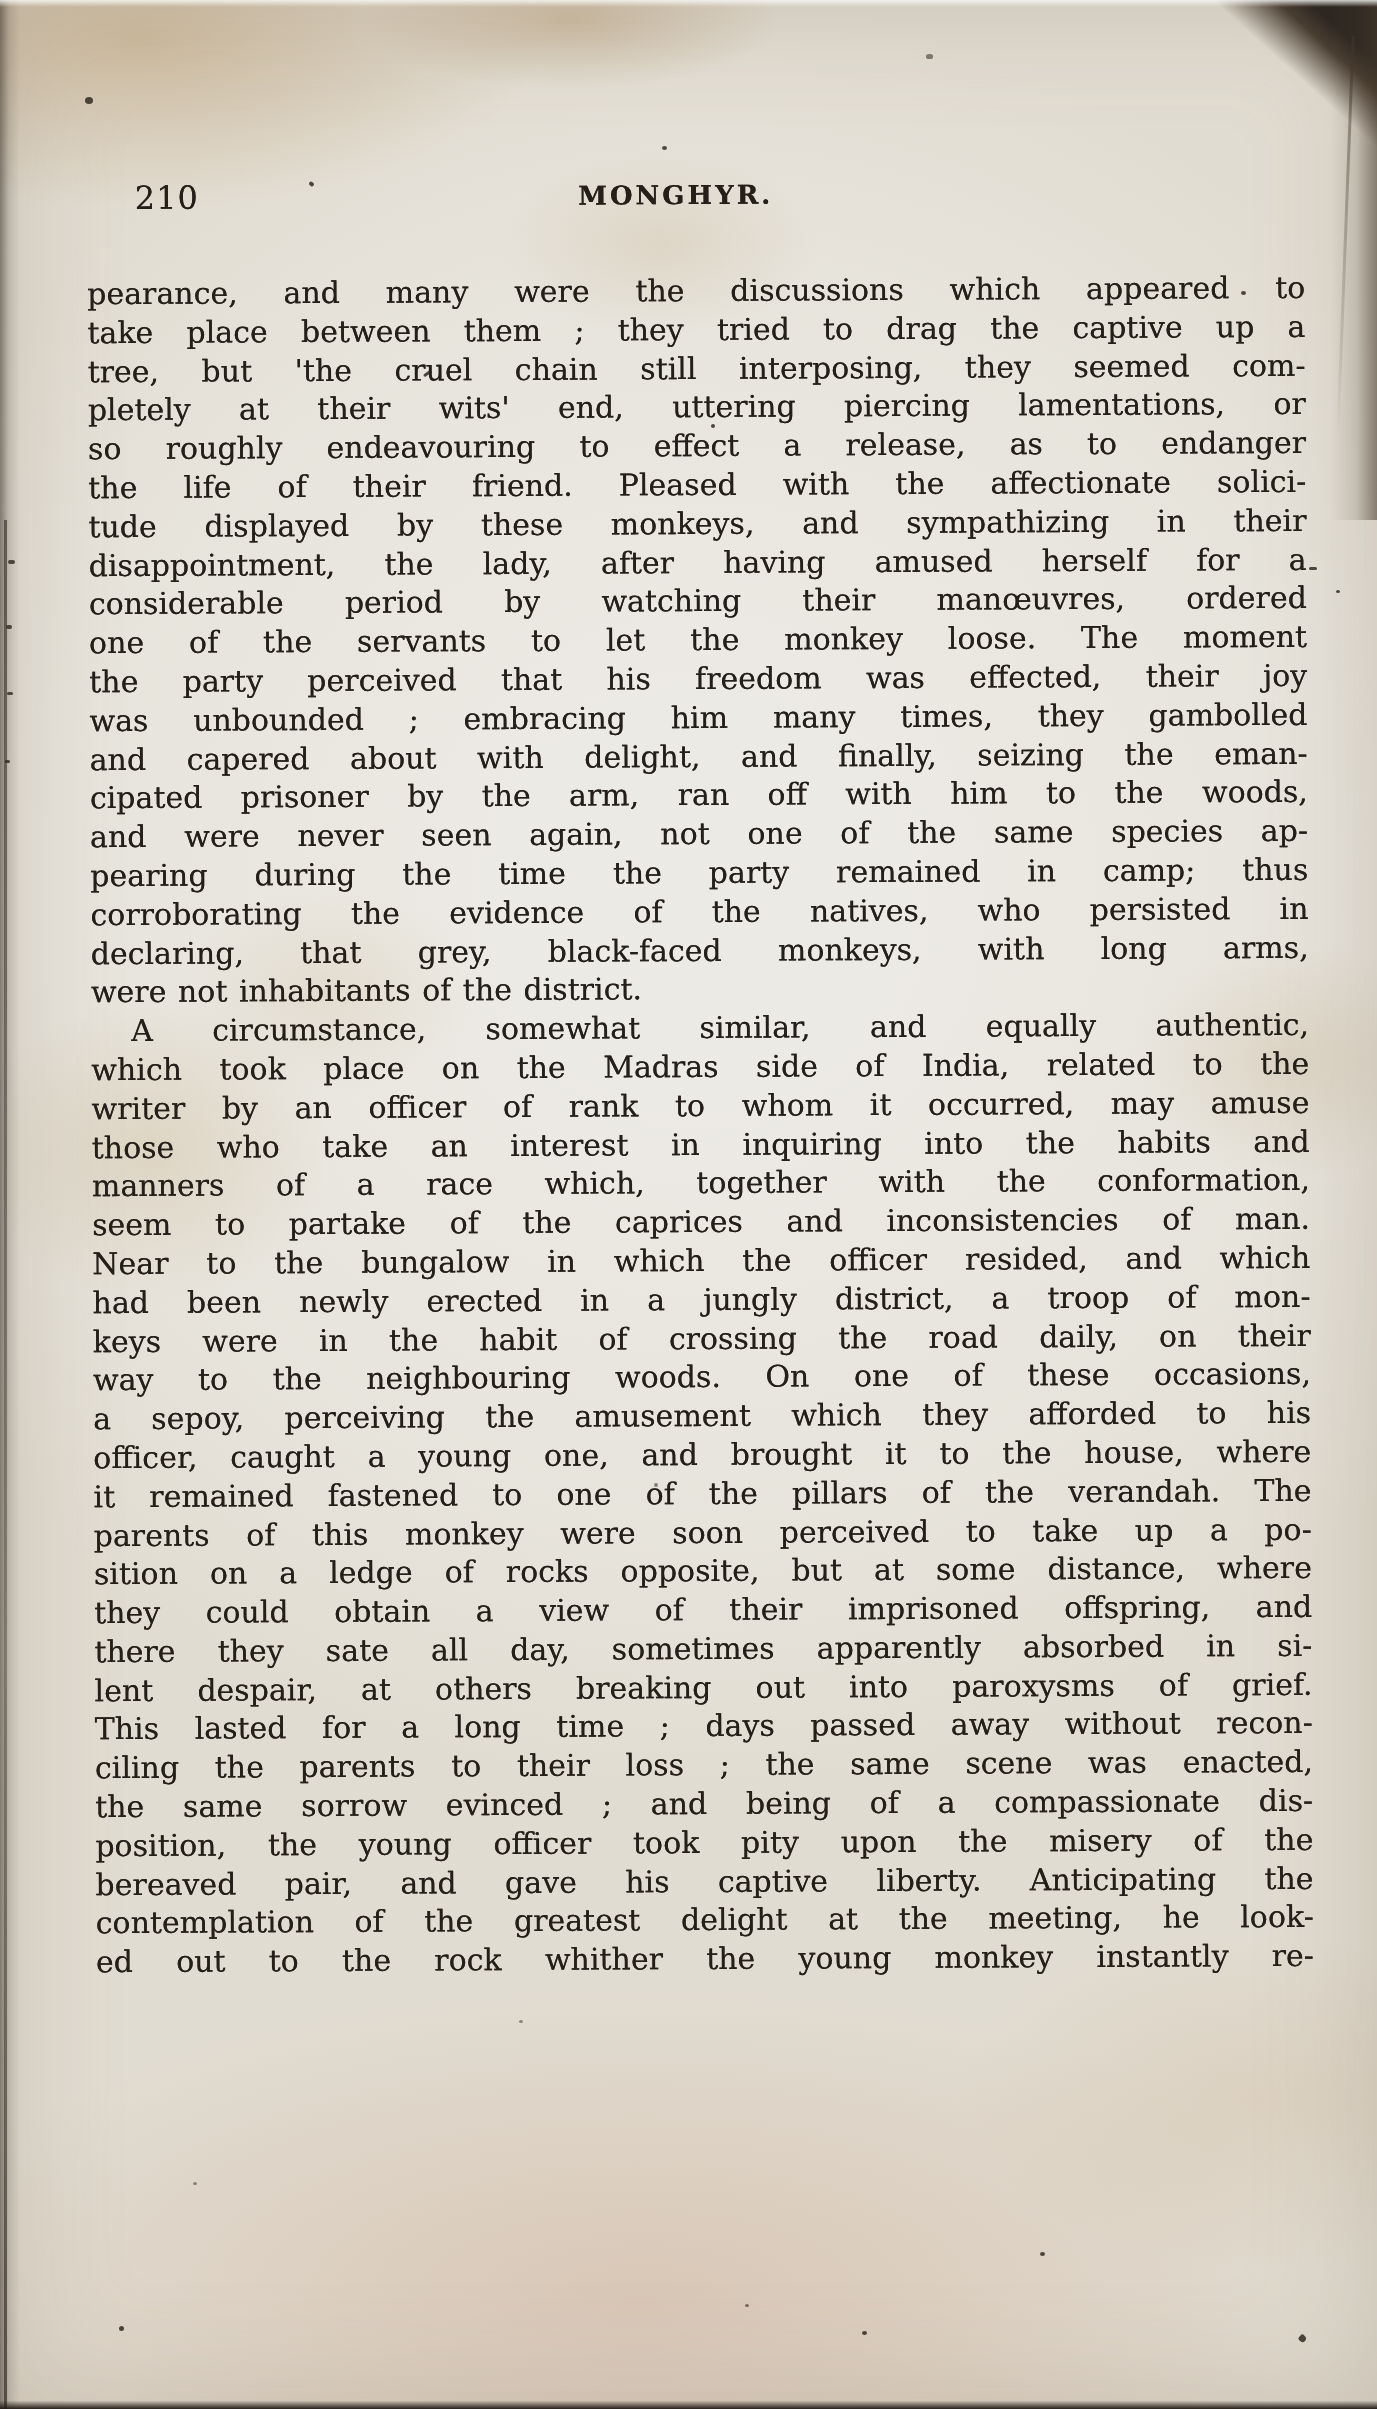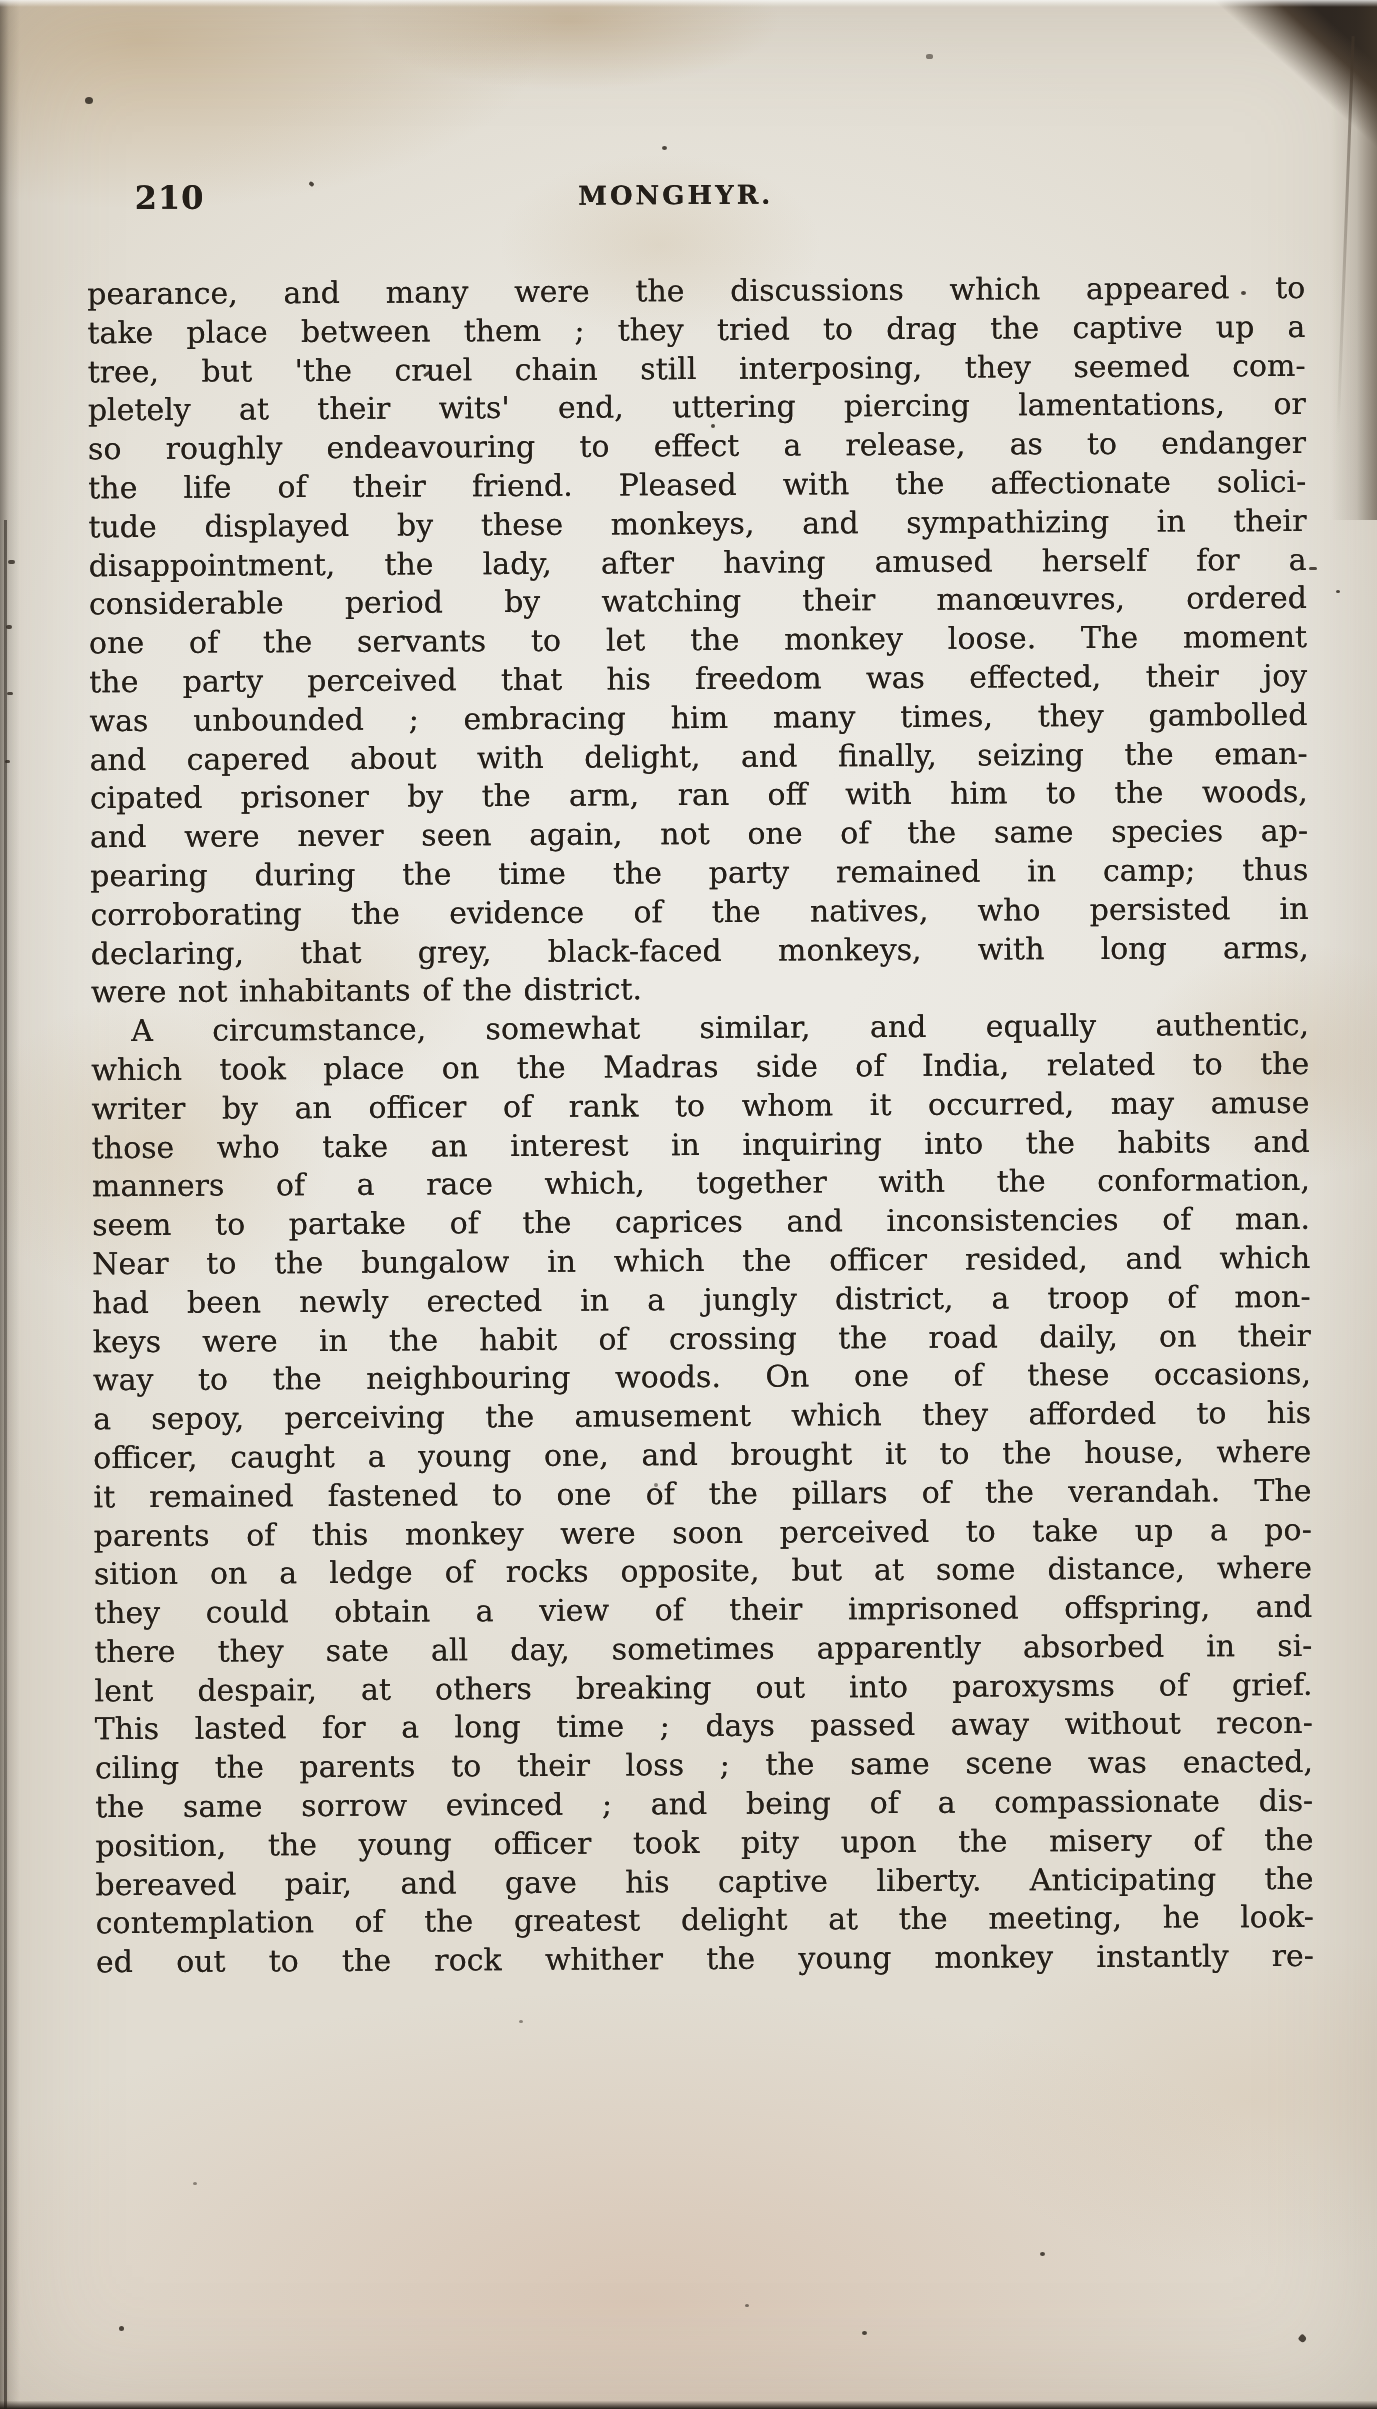--- a/index.html
+++ b/index.html
@@ -59,21 +59,21 @@
   .dash{position:absolute;background:#2e271f;opacity:0.8;border-radius:2px;}
   
   .content{
     position:absolute;left:92px;top:0;width:1218px;height:2409px;
     transform:rotate(-0.3deg);
     color:#241f19;
   }
   .running-header{position:absolute;top:176px;left:0;width:100%;height:44px;}
   .page-number{
     position:absolute;left:48px;top:0;
-    font-size:32px;font-weight:bold;letter-spacing:1px;
+    font-size:32px;font-weight:normal;letter-spacing:1px;
     text-shadow:0 0 0.5px rgba(36,31,25,0.9);
   }
   .running-title{
     position:absolute;left:50%;top:4px;transform:translateX(-50%) translateX(-20px);
     font-size:26px;font-weight:bold;letter-spacing:3px;
     text-shadow:0 0 0.6px rgba(36,31,25,0.9);
   }
   .body-text{
     position:absolute;top:272px;left:0;width:1218px;
     font-size:30px;line-height:38.8px;

